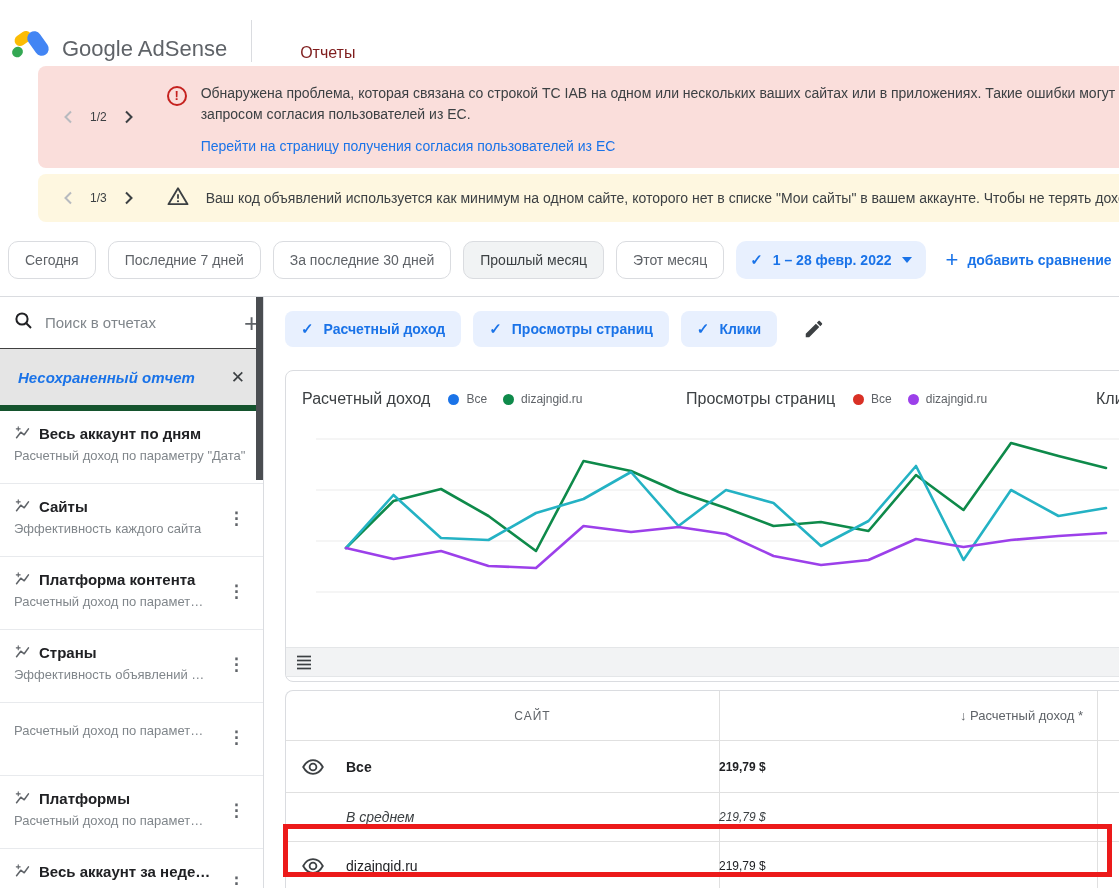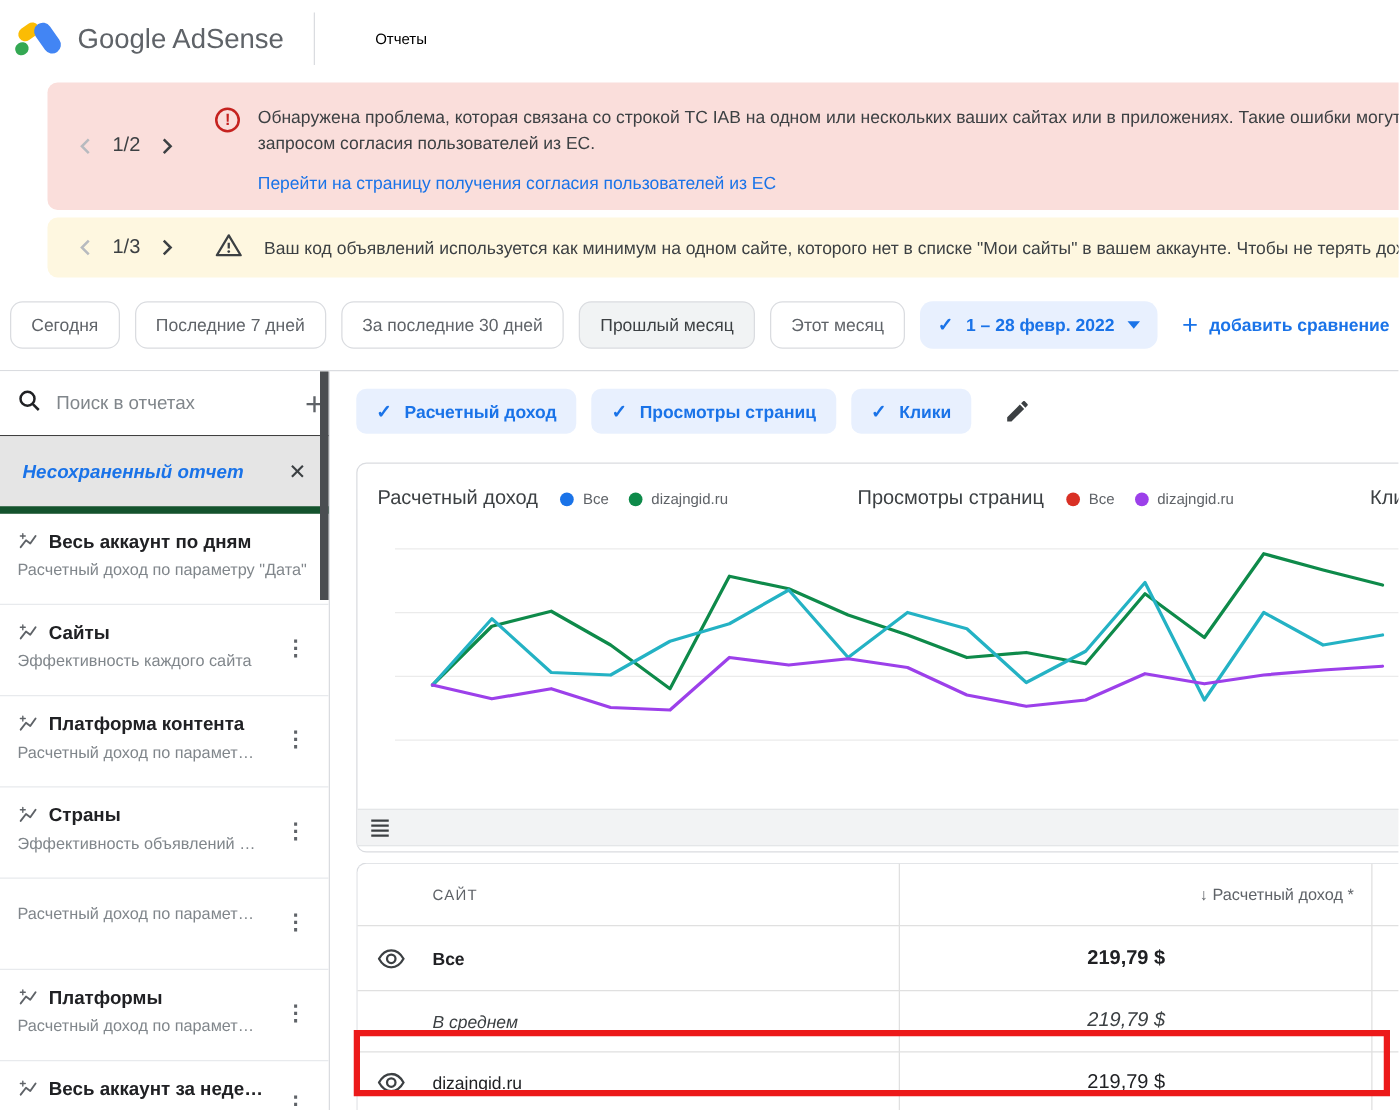--- a/index.html
+++ b/index.html
@@ -1,35 +1,35 @@
 <!DOCTYPE html>
 <html><head>
 <meta charset="utf-8">
 <style>
   * { margin:0; padding:0; box-sizing:border-box; }
   body { font-family:"Liberation Sans", sans-serif; background:#fff; }
   .app { position:relative; width:1119px; height:888px; overflow:hidden; background:#fff; }
 
   
-  .hdr { position:absolute; top:0; left:0; right:0; height:62px; background:#fff; display:flex; align-items:center; }
+  .hdr { position:absolute; top:0; left:0; right:0; height:62px; background:#fff; display:flex; align-items:flex-end; }
   .logo { position:relative; width:40px; height:36px; margin-left:12px; }
   .logo i { position:absolute; display:block; }
   .logo .ly { width:18px; height:11px; background:#fbbc04; border-radius:6px; transform:rotate(-35deg); left:2px; top:7px; }
   .logo .lg2 { width:11px; height:10px; background:#34a853; border-radius:5px; transform:rotate(-35deg); left:0; top:21px; }
   .logo .lb { width:14px; height:27px; background:#4285f4; border-radius:7px; transform:rotate(-35deg); left:19px; top:4px; }
   .brand { font-size:22px; color:#5f6368; margin-left:10px; }
   .hdr-sep { width:1px; height:42px; background:#dadce0; margin-left:24px; }
-  .page-title { font-size:12px; color:#000000; margin-left:48px; }
+  .page-title { font-size:16px; color:#7f1d1d; margin-left:48px; }
 
   
   .alert { position:absolute; left:38px; width:1380px; border-radius:8px; display:flex; }
   .alert-error { top:66px; height:102px; background:#fadedb; }
   .alert-warn  { top:174px; height:48px; background:#fef7e0; align-items:center; }
   .pager { display:flex; align-items:center; gap:12px; margin-left:22px; align-self:center; }
-  .pager .num { font-size:16px; color:#3c4043; }
+  .pager .num { font-size:12px; color:#3c4043; }
   .chev { display:flex; align-items:center; cursor:pointer; }
   .err-icon { width:20px; height:20px; border:2px solid #c5221f; border-radius:50%; color:#c5221f;
               font-size:13px; font-weight:bold; text-align:center; line-height:16px; margin:20px 0 0 30px; flex:0 0 auto; }
   .alert-error .atext { margin:17px 0 0 14px; font-size:14px; color:#3c4043; line-height:21px; }
   .nowrap { white-space:nowrap; }
   .alink { display:inline-block; margin-top:11px; color:#1a73e8; font-size:14px; cursor:pointer; text-decoration:none; }
   .warn-icon { margin-left:30px; flex:0 0 auto; }
   .alert-warn .atext { margin-left:17px; font-size:14px; color:#3c4043; white-space:nowrap; }
 
   
@@ -82,26 +82,26 @@
   .axis { position:absolute; left:0; top:276px; width:1378px; height:30px; background:#f2f3f4;
           border-top:1px solid #e4e6e8; border-bottom:1px solid #e4e6e8; }
   .axis-labels { position:absolute; left:0; top:0; width:834px; height:30px; }
   .xlab { position:absolute; top:7px; transform:translateX(-50%); font-size:12px; color:#5f6368; white-space:nowrap; }
   .list-icon { position:absolute; left:10px; top:6px; cursor:pointer; }
 
   .table-card { position:relative; margin:8px 0 0 21px; width:1380px; height:202px; border:1px solid #dadce0;
                 border-bottom:none; border-radius:8px 8px 0 0; background:#fff; }
   .t-vline { position:absolute; top:0; bottom:0; width:1px; background:#e0e0e0; }
   .t-header { height:50px; display:flex; align-items:center; border-bottom:1px solid #e0e0e0; }
-  .th1 { width:433px; padding-left:60px; font-size:12px; color:#5f6368; letter-spacing:1px; }
+  .th1 { width:433px; padding-left:60px; font-size:12px; color:#5f6368; letter-spacing:1px;text-align:center; }
   .th2 { width:378px; text-align:right; padding-right:14px; font-size:13px; color:#5f6368; cursor:pointer; }
   .t-row { display:flex; align-items:center; border-bottom:1px solid #e0e0e0; position:relative; cursor:pointer; }
   .t-eye { position:absolute; left:16px; top:50%; transform:translateY(-50%); display:flex; cursor:pointer; }
   .tc1 { width:433px; padding-left:60px; font-size:14px; color:#202124; }
-  .tc2 { width:378px; text-align:center; padding-right:14px; font-size:16px; color:#202124; }
+  .tc2 { width:378px; text-align:left; padding-right:14px; font-size:12px; color:#202124; }
   .t-row.bold .tc1, .t-row.bold .tc2 { font-weight:bold; }
   .t-row.italic .tc1, .t-row.italic .tc2 { font-style:italic; color:#3c4043; }
 
   .red-box { position:absolute; left:283px; top:824px; width:829px; height:53px; border:5px solid #ec1a1a;
              z-index:30; pointer-events:none; }
 </style>
 </head>
 <body>
 
 <div class="app">

